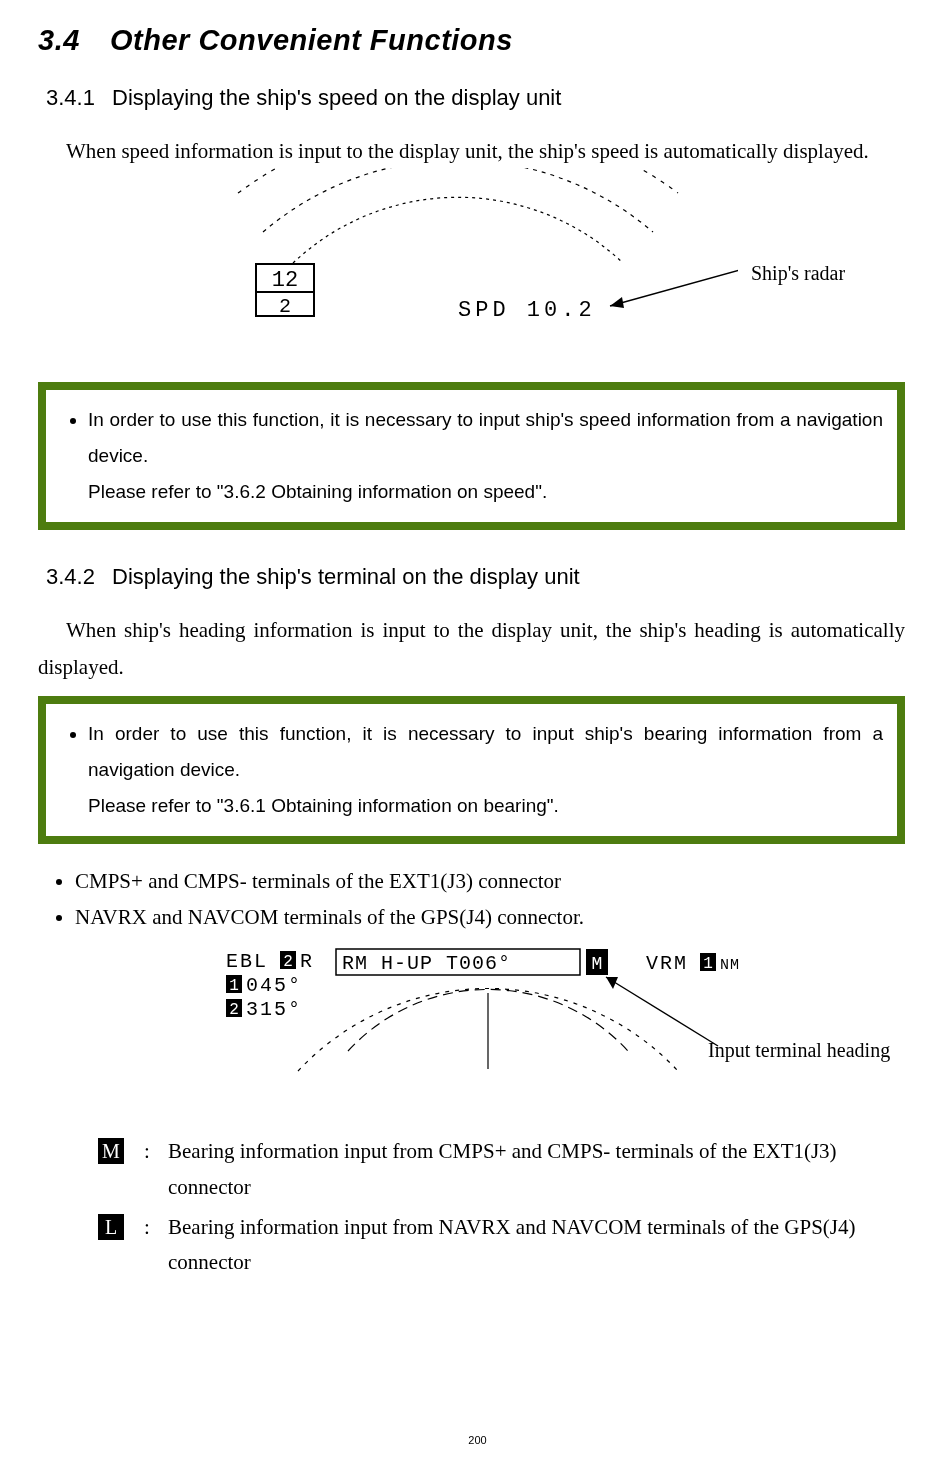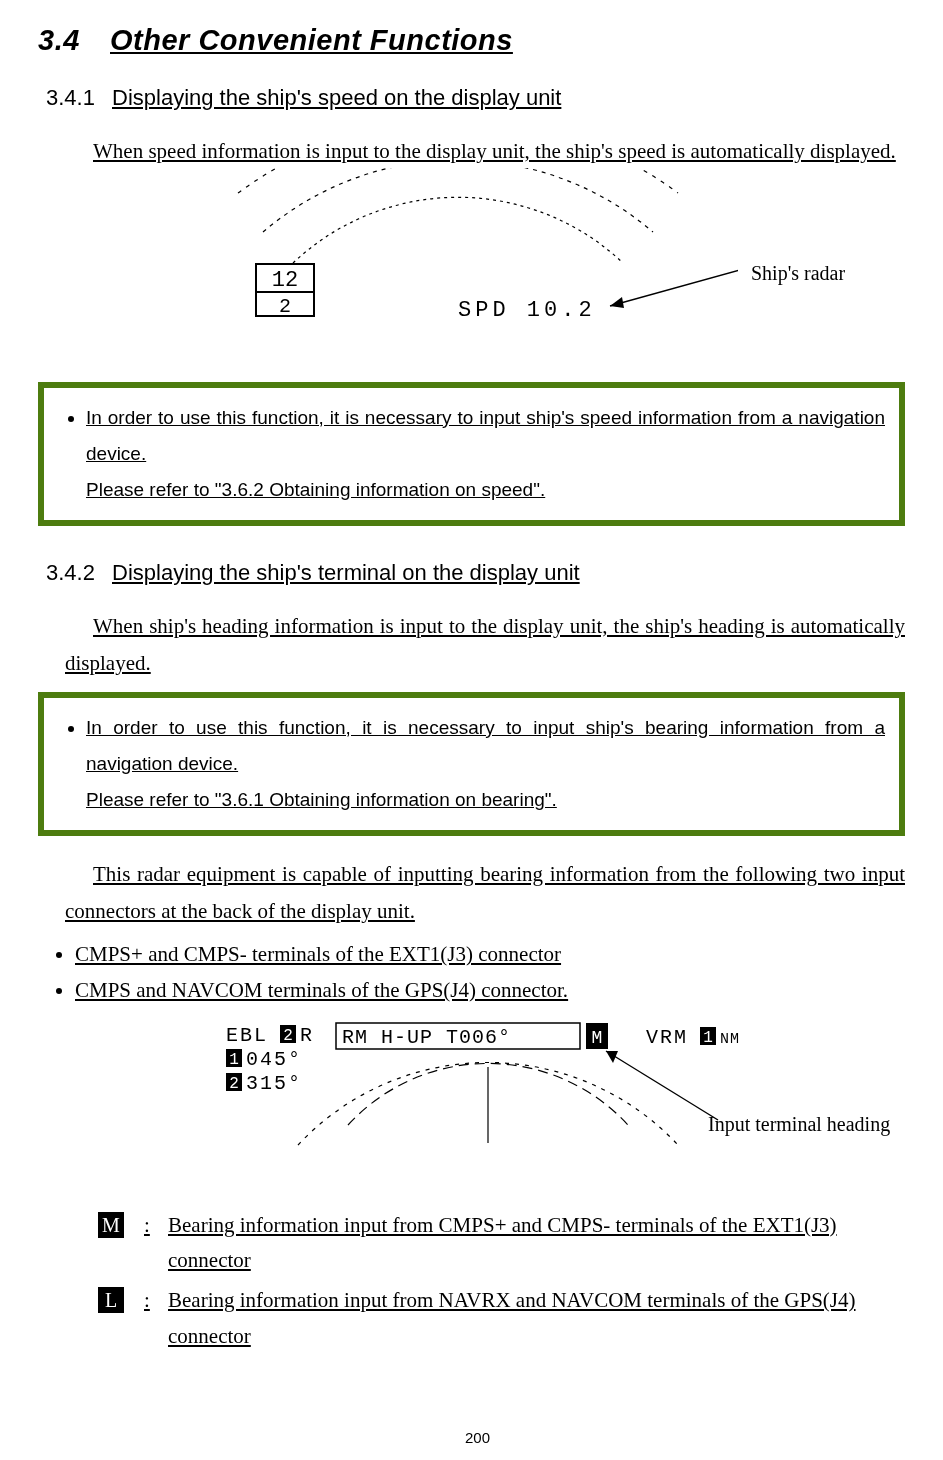--- a/index.html
+++ b/index.html
@@ -1,41 +1,41 @@
 <!DOCTYPE html>
 <html><head>
 <meta charset="utf-8">
 <style>
   html,body{margin:0;padding:0;background:#fff;color:#000;}
-  .page{width:943px;min-height:1460px;margin:0 auto;padding:24px 38px 6px 38px;box-sizing:border-box;position:relative;font-family:Arial,Helvetica,sans-serif;text-decoration:underline;}
+  .page{width:943px;min-height:1460px;margin:0 auto;padding:24px 38px 6px 38px;box-sizing:border-box;position:relative;font-family:Arial,Helvetica,sans-serif;}
   .h1{font-size:29px;font-weight:bold;font-style:italic;font-family:Arial,Helvetica,sans-serif;margin:0 0 28px 0;letter-spacing:.5px;}
   .h1 .num{display:inline-block;width:72px;}
   .h2{font-size:22px;font-weight:normal;font-family:Arial,Helvetica,sans-serif;margin:0 0 22px 8px;}
   .h2 .num{display:inline-block;width:66px;}
   .body{font-family:"Times New Roman",serif;font-size:21px;line-height:1.75;text-align:justify;margin:0 0 8px 0;}
-  .indent{text-indent:28px;margin-left:27px;}
+  .indent{text-indent:28px;}
   .figwrap{position:relative;height:200px;margin:-6px 0 10px 0;text-align:right;}
   .fig1svg{position:absolute;left:180px;top:-4px;}
   .fig1label{position:absolute;left:713px;top:90px;font-family:"Times New Roman",serif;font-size:20px;}
-  .box{border:6px solid #4d7c0f;padding:12px 14px 12px 14px;margin:10px 0 34px 0;}
+  .box{border:8px solid #4d7c0f;padding:12px 14px 12px 14px;margin:10px 0 34px 0;}
   .box ul{margin:0;padding:0 0 0 28px;list-style:disc;}
   .box li{font-family:Arial,Helvetica,sans-serif;font-size:19px;line-height:1.9;text-align:justify;}
   .box .noindent{padding-left:0;margin:0;font-family:Arial,Helvetica,sans-serif;font-size:19px;line-height:1.9;}
   .bullets{margin:2px 0 0 37px;padding:0;list-style:disc;}
   .bullets li{font-family:"Times New Roman",serif;font-size:21px;line-height:1.7;}
   .figwrap2{position:relative;height:175px;margin:6px 0 14px 0;}
   .fig2label{position:absolute;left:670px;top:98px;font-family:"Times New Roman",serif;font-size:20px;}
   .deftable{display:table;border-collapse:separate;border-spacing:0 4px;margin-left:60px;}
   .defrow{display:table-row;}
   .defcell{display:table-cell;vertical-align:top;font-family:"Times New Roman",serif;font-size:21px;line-height:1.7;}
   .k{width:46px;}
   .kbox{display:inline-block;background:#000;color:#fff;font-family:"Times New Roman",serif;font-size:20px;font-weight:normal;text-align:center;width:26px;height:26px;line-height:26px;}
   .colon{width:24px;}
   .defbody{max-width:700px;}
-  .pagenum{position:absolute;left:12px;right:0;bottom:14px;text-align:center;font-family:Arial,Helvetica,sans-serif;font-size:15px;}
+  .pagenum{position:absolute;left:12px;right:0;bottom:14px;text-align:center;font-family:Arial,Helvetica,sans-serif;font-size:11px;}
 </style>
 </head>
 <body>
 
 <div class="page">
 
   <div class="h1">
     <span class="num">3.4</span><span>Other Convenient Functions</span>
   </div>
 
@@ -78,25 +78,24 @@
 
   <p class="body indent">When ship's heading information is input to the display unit, the ship's heading is automatically displayed.</p>
 
   <div class="box" style="margin-bottom:20px;">
     <ul>
         <li>In order to use this function, it is necessary to input ship's bearing information from a navigation device.</li>
       </ul>
     <p class="noindent" style="padding-left:28px;">Please refer to "3.6.1 Obtaining information on bearing".</p>
   </div>
 
-  <p class="body indent">This radar equipment is capable of inputting bearing information from the following two input connectors at the back of the display unit.</p>
 
   <ul class="bullets">
     <li>CMPS+ and CMPS- terminals of the EXT1(J3) connector</li>
-    <li>CMPS and NAVCOM terminals of the GPS(J4) connector.</li>
+    <li>NAVRX and NAVCOM terminals of the GPS(J4) connector.</li>
   </ul>
 
   <div class="figwrap2">
     <svg width="720" height="170" style="position:absolute;left:150px;top:0;">
 
       <text x="38" y="26" font-family="Courier New,monospace" font-size="20" letter-spacing="2"><tspan>EBL</tspan></text>
       <rect x="92" y="10" width="16" height="18" fill="#000"></rect>
       <text x="100" y="25" text-anchor="middle" fill="#fff" font-family="Courier New,monospace" font-size="16"><tspan>2</tspan></text>
       <text x="112" y="26" font-family="Courier New,monospace" font-size="20"><tspan>R</tspan></text>
 

